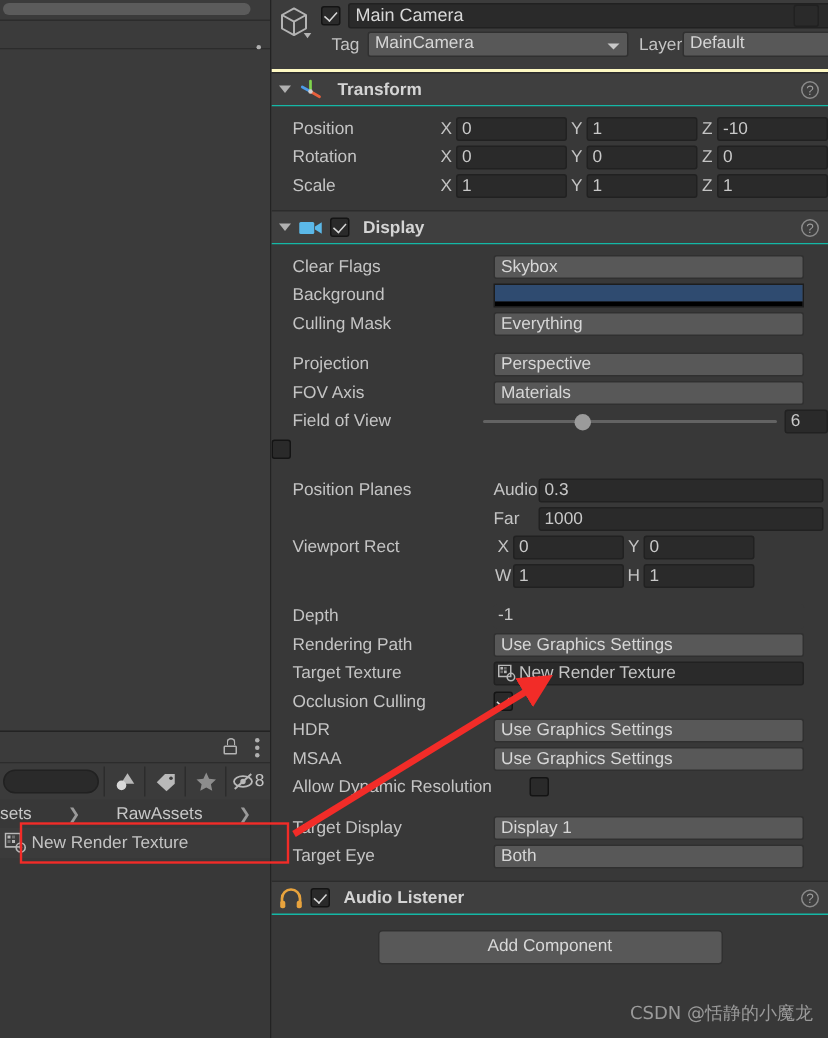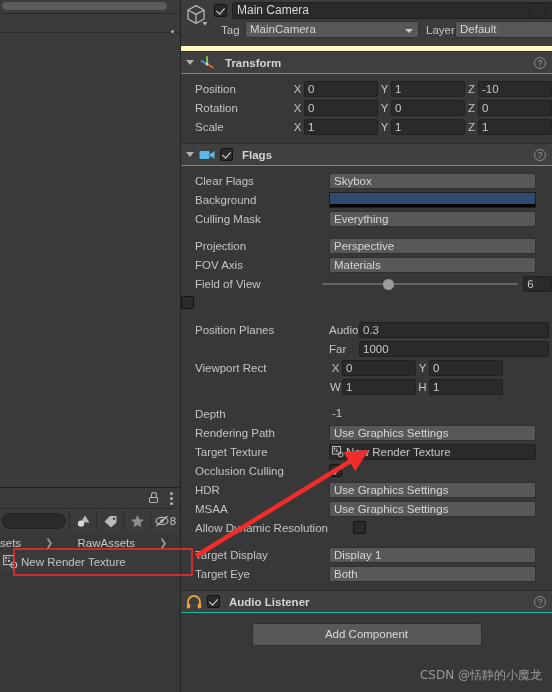--- a/index.html
+++ b/index.html
@@ -216,21 +216,21 @@
     position: absolute;
     left: 181px; top: 0;
     width: 371px; height: 692px;
     background: #383838;
     overflow: hidden;
   }
   #go-header {
     position: relative;
     height: 46px;
     background: #3c3c3c;
-    border-bottom: 5px solid #fef9c3;
+    border-bottom: 2px solid #fef9c3;
   }
   #go-cube-icon {
     position: absolute; left: 4px; top: 3px;
     width: 24px; height: 24px;
   }
   #go-active-checkbox { position: absolute; left: 33px; top: 4px; }
   #go-name-field {
     position: absolute; left: 51px; top: 2px;
     width: 476px; height: 17px;
     background: #2a2a2a; border: 1px solid #212121;
@@ -532,21 +532,21 @@
     </div>
   </div>
 
   <div class="comp-header">
     <div class="foldout"></div>
     <svg width="16" height="12" viewBox="0 0 16 12">
       <rect x="0.5" y="2" width="10" height="8" rx="1" fill="#5BB8E8"></rect>
       <polygon points="11,5 15.5,2.2 15.5,9.8 11,7" fill="#5BB8E8"></polygon>
     </svg>
     <div class="cb on"></div>
-    <span class="title">Flags</span>
+    <span class="title">Display</span>
     <span class="spacer"></span>
     <span class="help">?</span>
   </div>
   <div class="comp-body">
 
     <div class="prop">
       <span class="pname lbl">Clear Flags</span>
       <div class="popup wide-popup">Skybox</div>
     </div>
 

